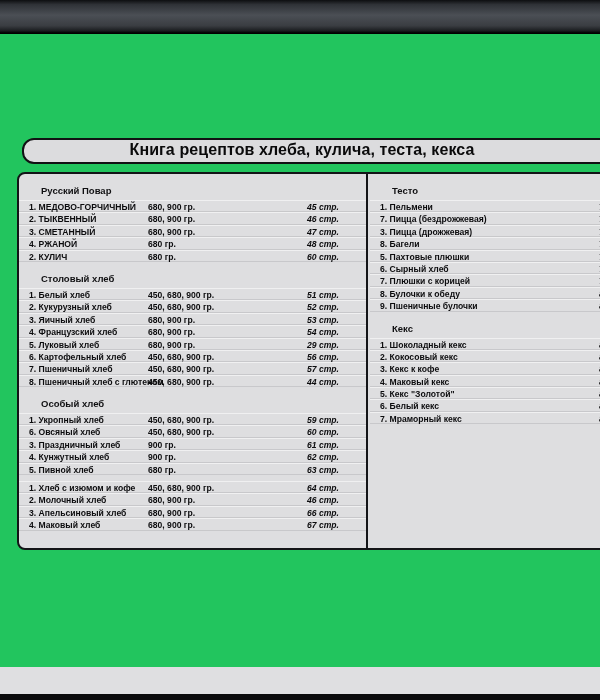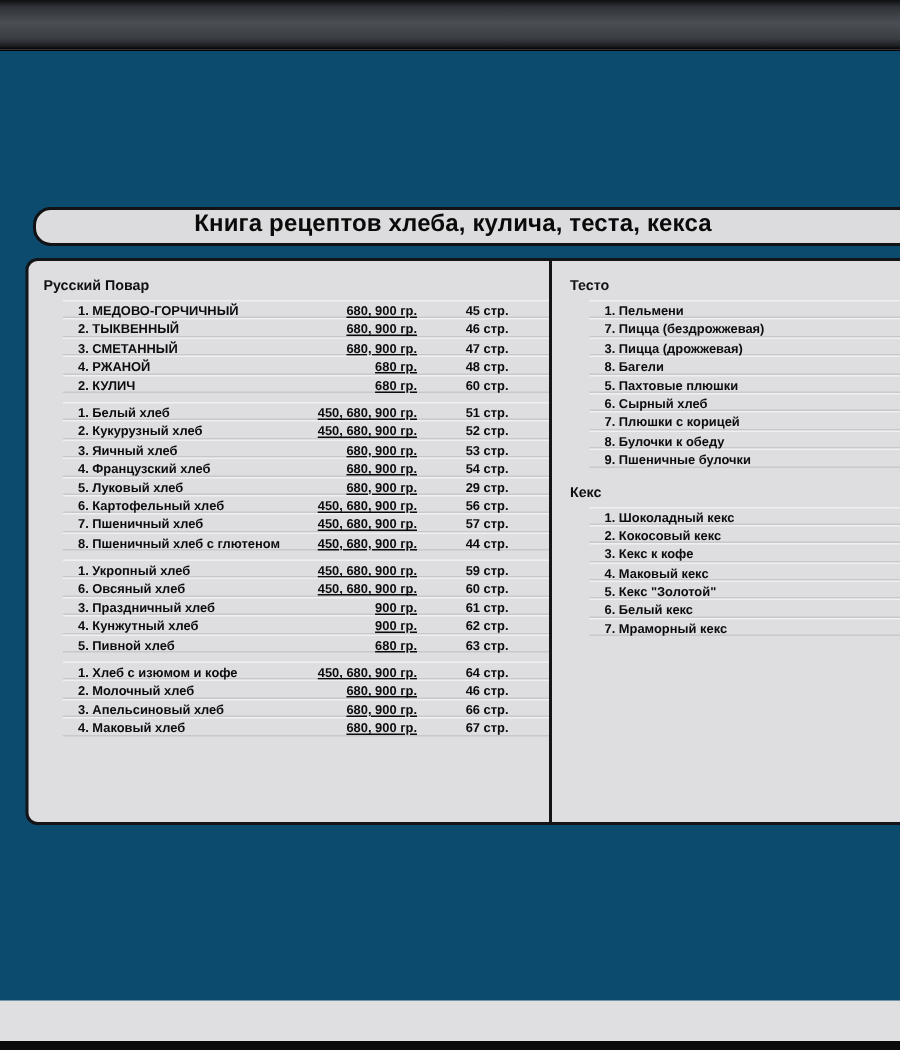--- a/index.html
+++ b/index.html
@@ -30,21 +30,21 @@
         #000000 100%);
     border-bottom: 1px solid #000;
   }
 
   
   #page {
     position: absolute;
     left: 0; top: 34px;
     width: 600px;
     height: 633px;
-    background: #0c4a6e;
+    background: #22c55e;
   }
 
   #bottomrule {
     position: absolute;
     left: 0; top: 694px;
     width: 600px;
     height: 6px;
     background: #0b0b0c;
   }
 
@@ -97,21 +97,21 @@
   }
   .col-left  { left: 0;     width: 349px; border-right: 2px solid #131417; }
   .col-right { left: 351px; width: 249px; }
 
   .section { position: relative; }
 
   .sec-title {
     font-size: 9.5px;
     font-weight: bold;
     color: #101012;
-    padding: 5px 0 4px 10px;
+    padding: 5px 0 4px 22px;
     line-height: 11px;
     white-space: nowrap;
   }
   .sec-spacer { height: 5px; }
 
   .row {
     position: relative;
     height: 12.4px;
     line-height: 12.4px;
     white-space: nowrap;
@@ -126,38 +126,38 @@
     font-size: 8.6px;
     font-weight: bold;
     color: #0c0c0e;
   }
   .row .wt {
     position: absolute;
     top: 0;
     font-size: 8.6px;
     font-weight: bold;
     color: #0c0c0e;
-    text-align: right;
-    text-decoration: underline;
+    text-align: left;
   }
   .row .pg {
     position: absolute;
     top: 0;
     font-size: 8.6px;
     font-weight: bold;
     color: #0c0c0e;
     text-align: right;
+    font-style: italic;
   }
 
   
   .col-left  .wt { right: 88px; width: 130px; }
   .col-left  .pg { right: 27px; width: 58px; }
   .col-right .pg { right: -12px; width: 58px; }
 
-  .rows-wrap { padding-bottom: 1px; margin-left: 23px; }
+  .rows-wrap { padding-bottom: 1px; }
 </style>
 </head>
 <body>
 
 <div id="titlebar"></div>
 
 <div id="page">
 
   <div id="heading">
     <div id="heading-text">Книга рецептов хлеба, кулича, теста, кекса</div>
@@ -190,20 +190,21 @@
             </div>
             <div class="row">
               <span class="nm">2. КУЛИЧ</span>
               <span class="wt">680  гр.</span>
               <span class="pg">60 стр.</span>
             </div>
           </div>
           <div class="sec-spacer"></div>
         </div>
         <div class="section">
+          <div class="sec-title">Столовый хлеб</div>
           <div class="rows-wrap">
             <div class="row">
               <span class="nm">1. Белый хлеб</span>
               <span class="wt">450, 680, 900 гр.</span>
               <span class="pg">51 стр.</span>
             </div>
             <div class="row">
               <span class="nm">2. Кукурузный хлеб</span>
               <span class="wt">450, 680, 900 гр.</span>
               <span class="pg">52 стр.</span>
@@ -235,20 +236,21 @@
             </div>
             <div class="row">
               <span class="nm">8. Пшеничный хлеб с глютеном</span>
               <span class="wt">450, 680, 900 гр.</span>
               <span class="pg">44 стр.</span>
             </div>
           </div>
           <div class="sec-spacer"></div>
         </div>
         <div class="section">
+          <div class="sec-title">Особый хлеб</div>
           <div class="rows-wrap">
             <div class="row">
               <span class="nm">1. Укропный хлеб</span>
               <span class="wt">450, 680, 900 гр.</span>
               <span class="pg">59 стр.</span>
             </div>
             <div class="row">
               <span class="nm">6. Овсяный хлеб</span>
               <span class="wt">450, 680, 900 гр.</span>
               <span class="pg">60 стр.</span>

